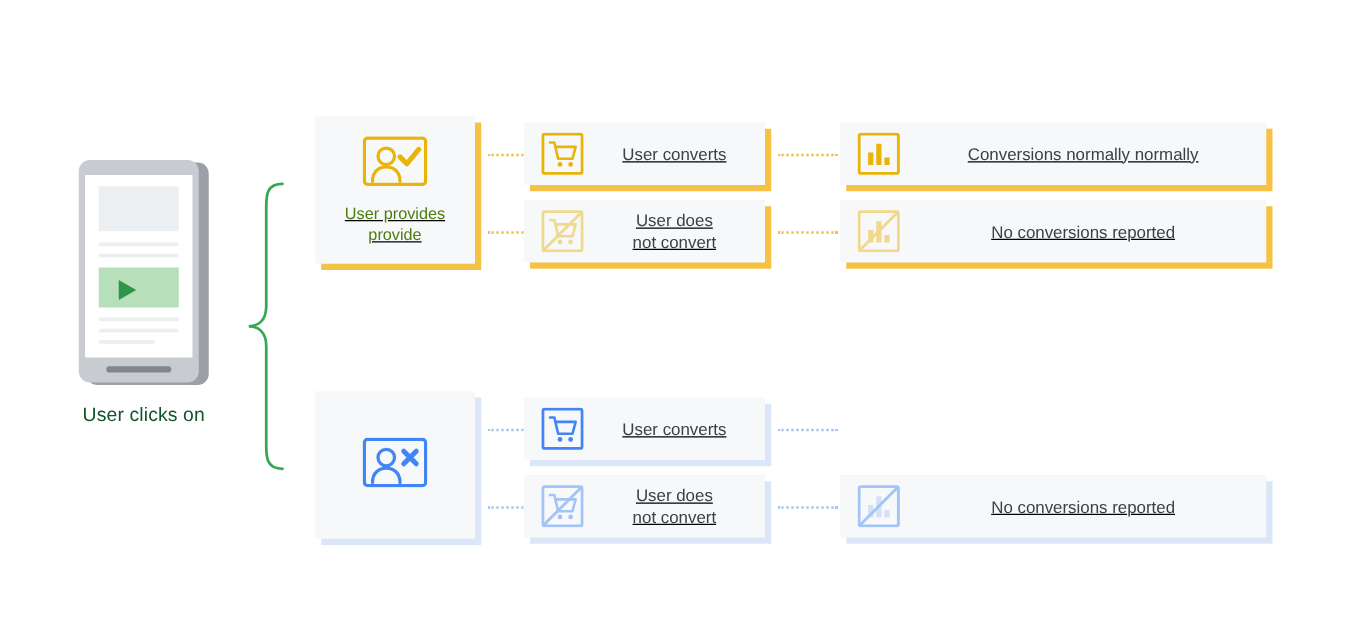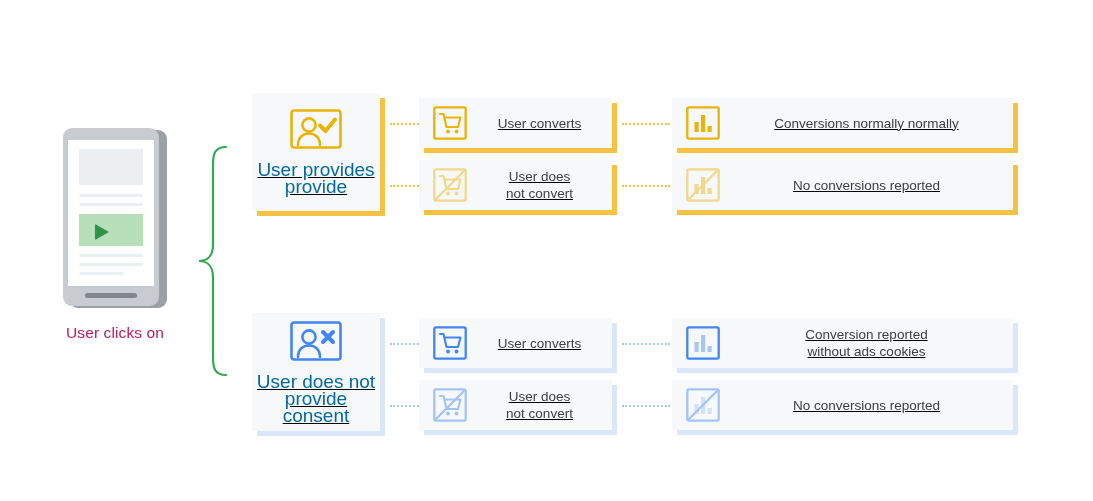--- a/index.html
+++ b/index.html
@@ -104,21 +104,21 @@
     left: 22px;
     top: 165px;
     width: 52px;
     height: 5px;
     background: #80868b;
     border-radius: 3px;
   }
   .phone-caption {
     margin-top: 12px;
     text-align: center;
-    color: #be185d;
+    color: #14532d;
     font-size: 15.5px;
     line-height: 21px;
     letter-spacing: 0.1px;
   }
 
   .brace {
     position: absolute;
     left: 196px;
     top: 145px;
   }
@@ -135,23 +135,23 @@
   .card.yellow { box-shadow: 5px 5px 0 0 #f6c244; }
   .card.blue   { box-shadow: 5px 5px 0 0 #dbe7f8; }
 
   .card-consent {
     flex-direction: column;
     justify-content: center;
     text-align: center;
   }
   .card-consent .card-label {
     margin-top: 8px;
-    font-size: 19px;
+    font-size: 13px;
     line-height: 17px;
-    color: #0369a1;
+    color: #4d7c0f;
   }
 
   .card-row .card-icon-wrap {
     flex: 0 0 auto;
     margin-left: 14px;
     display: flex;
     align-items: center;
   }
   .card-row .card-label {
     flex: 1 1 auto;
@@ -289,24 +289,20 @@
 
   <div class="card blue card-consent" style="left:252px; top:313px; width:128px; height:118px;">
     <span class="icon-box">
       <svg width="52" height="40" viewBox="0 0 52 40" fill="none" aria-hidden="true">
         <rect x="1.5" y="1.5" width="49" height="37" rx="2.5" stroke="#4285f4" stroke-width="2.6"></rect>
         <circle cx="19" cy="16" r="6.6" stroke="#4285f4" stroke-width="2.6" fill="none"></circle>
         <path d="M8 36 C8 28 13.5 24.5 19 24.5 C24.5 24.5 30 28 30 36" stroke="#4285f4" stroke-width="2.6" fill="none" stroke-linecap="round"></path>
         <path d="M33 11 L43 21 M43 11 L33 21" stroke="#4285f4" stroke-width="4" stroke-linecap="round"></path>
       </svg>
     </span>
-    <div class="card-label">
-      <div>User does not</div>
-      <div>provide consent</div>
-    </div>
   </div>
 
   <div class="connector blue-c" style="left:390px; top:343px; width:29px;"></div>
   <div class="connector blue-c" style="left:390px; top:405px; width:29px;"></div>
 
   <div class="card blue card-row" style="left:419px; top:318px; width:193px; height:50px;">
     <span class="card-icon-wrap icon-box">
       <svg width="34" height="34" viewBox="0 0 34 34" fill="none" aria-hidden="true">
         <rect x="1.3" y="1.3" width="31.4" height="31.4" rx="1.6" stroke="#4285f4" stroke-width="2.3"></rect>
         <path d="M7 8 H10.5 L13.5 21 H25 L27.5 11.5 H11.6" stroke="#4285f4" stroke-width="2.1" fill="none" stroke-linecap="round" stroke-linejoin="round"></path>
@@ -331,34 +327,20 @@
     </span>
     <div class="card-label">
       <div>User does</div>
       <div>not convert</div>
     </div>
   </div>
 
   <div class="connector blue-c" style="left:622px; top:343px; width:48px;"></div>
   <div class="connector blue-c" style="left:622px; top:405px; width:48px;"></div>
 
-  <div class="card blue card-row" style="left:672px; top:318px; width:341px; height:50px;">
-    <span class="card-icon-wrap icon-box">
-      <svg width="34" height="34" viewBox="0 0 34 34" fill="none" aria-hidden="true">
-        <rect x="1.3" y="1.3" width="31.4" height="31.4" rx="1.6" stroke="#4285f4" stroke-width="2.3"></rect>
-        <rect x="8.5" y="16" width="4.2" height="10" fill="#a8c7f0"></rect>
-        <rect x="15" y="9" width="4.2" height="17" fill="#a8c7f0"></rect>
-        <rect x="21.5" y="20" width="4.2" height="6" fill="#a8c7f0"></rect>
-      </svg>
-    </span>
-    <div class="card-label">
-      <div>Conversion reported</div>
-      <div>without ads cookies</div>
-    </div>
-  </div>
 
   <div class="card blue card-row" style="left:672px; top:380px; width:341px; height:50px;">
     <span class="card-icon-wrap icon-box faded">
       <svg width="34" height="34" viewBox="0 0 34 34" fill="none" aria-hidden="true">
         <rect x="1.3" y="1.3" width="31.4" height="31.4" rx="1.6" stroke="#4285f4" stroke-width="2.3"></rect>
         <rect x="8.5" y="16" width="4.2" height="10" fill="#a8c7f0"></rect>
         <rect x="15" y="9" width="4.2" height="17" fill="#a8c7f0"></rect>
         <rect x="21.5" y="20" width="4.2" height="6" fill="#a8c7f0"></rect>
         <path d="M3 31 L31 3" stroke="#4285f4" stroke-width="2.3" stroke-linecap="round"></path>
       </svg>

